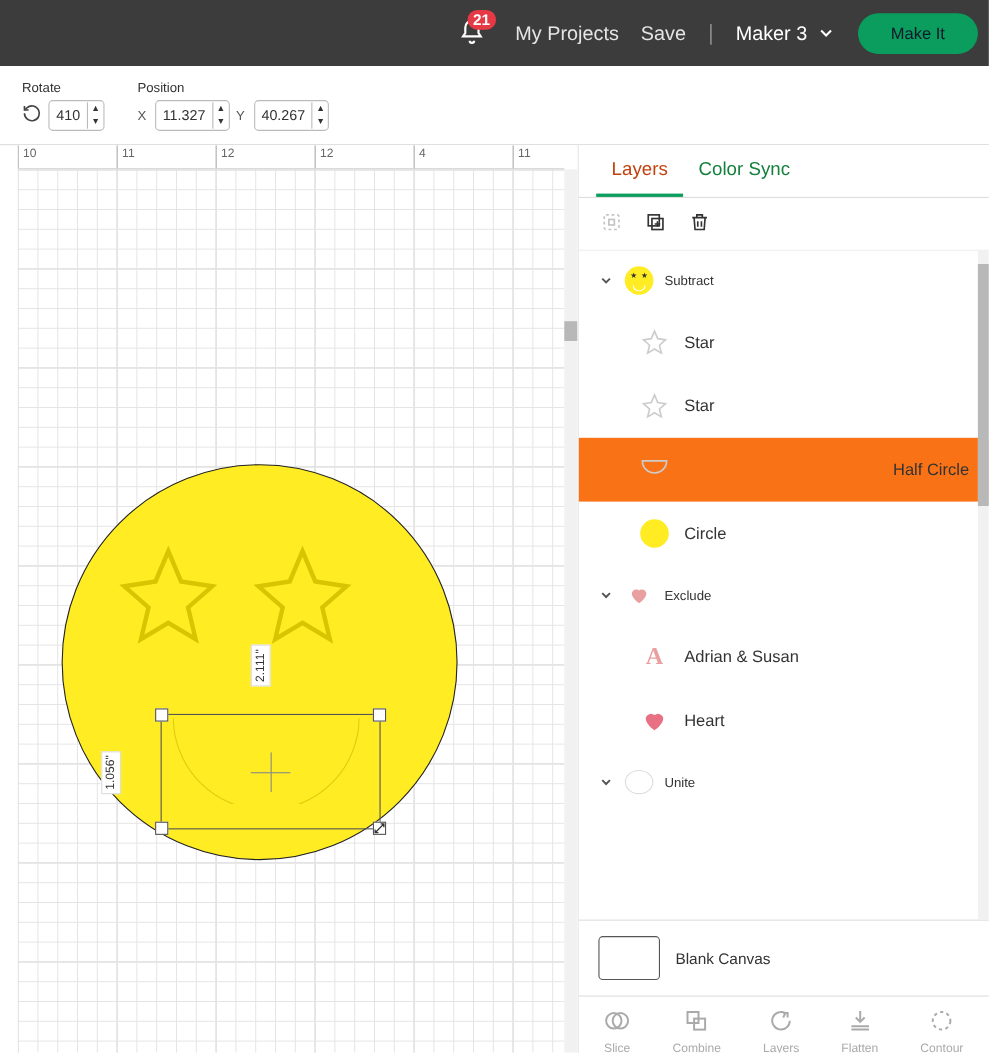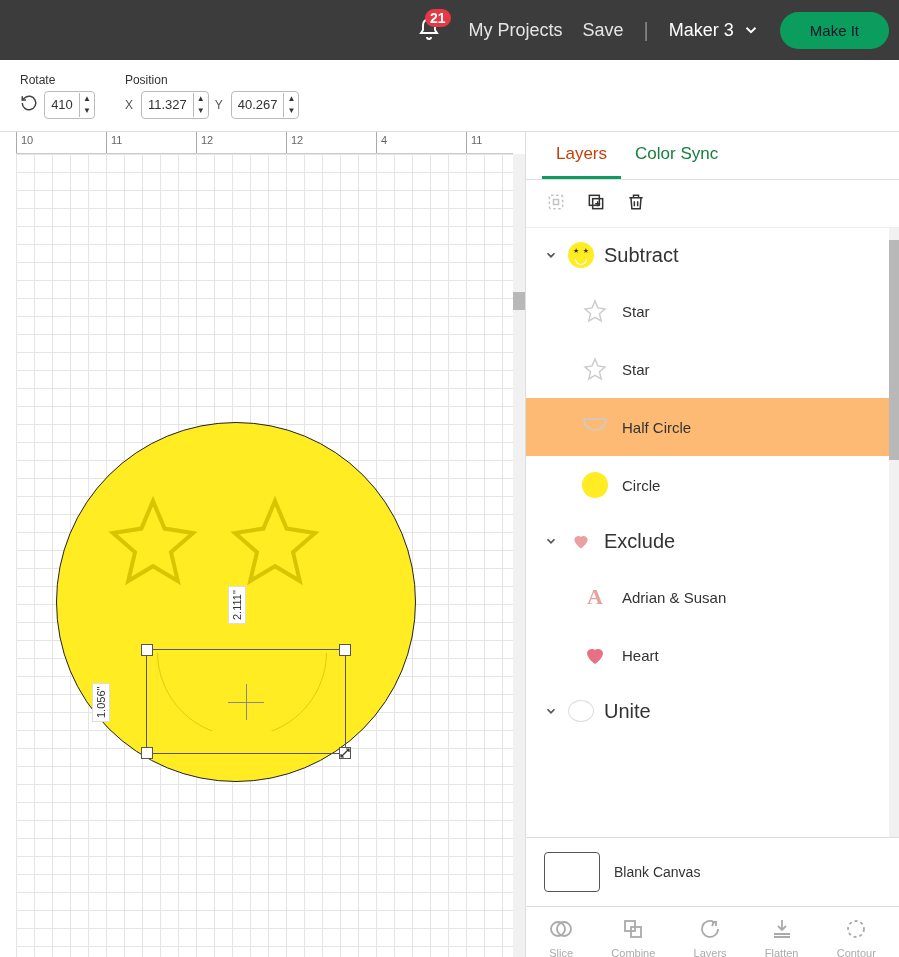--- a/index.html
+++ b/index.html
@@ -62,23 +62,23 @@
   .tab { padding:12px 14px; font-size:17px; color:#15803d; cursor:pointer; border-bottom:3px solid transparent;}
   .tab.active { color:#c2410c; border-bottom-color:#0a9d5d; font-weight:500;}
   .toolbar2 { display:flex; gap:20px; padding:12px 20px; border-bottom:1px solid #eee;}
   .toolbar2 svg { width:20px; height:20px; }
   .toolbar2 .tbtn { cursor:pointer; }
   
   .layers { flex:1; overflow-y:auto; position:relative;}
   .layers-scroll { position:absolute; right:0; top:0; bottom:0; width:10px; background:#f1f1f1;}
   .layers-scroll .lthumb { position:absolute; top:12px; width:100%; height:220px; background:#b8b8b8;}
   .group-head { display:flex; align-items:center; gap:10px; padding:14px 18px; cursor:pointer;}
-  .group-label { font-size:20px;}
+  .group-label { font-size:12px;}
   .layer-item { display:flex; align-items:center; gap:14px; padding:16px 18px 16px 56px; cursor:pointer;}
-  .layer-item.selected { background:#fdba74;}
+  .layer-item.selected { background:#f97316;justify-content:space-between;}
   .layer-icon { width:26px; height:26px; display:flex; align-items:center; justify-content:center;}
   .layer-name { font-size:15px;}
   
   .canvas-footer { border-top:1px solid #ddd; padding:14px 18px; display:flex; align-items:center; gap:14px;}
   .blank-sq { width:56px; height:40px; border:1.5px solid #555; border-radius:4px;}
   
   .bottom-tools { border-top:1px solid #ddd; display:flex; justify-content:space-around; padding:10px 4px;}
   .btool { display:flex; flex-direction:column; align-items:center; gap:4px; color:#aaa; font-size:11px; cursor:pointer;}
   .btool svg { width:24px; height:24px;}
   

